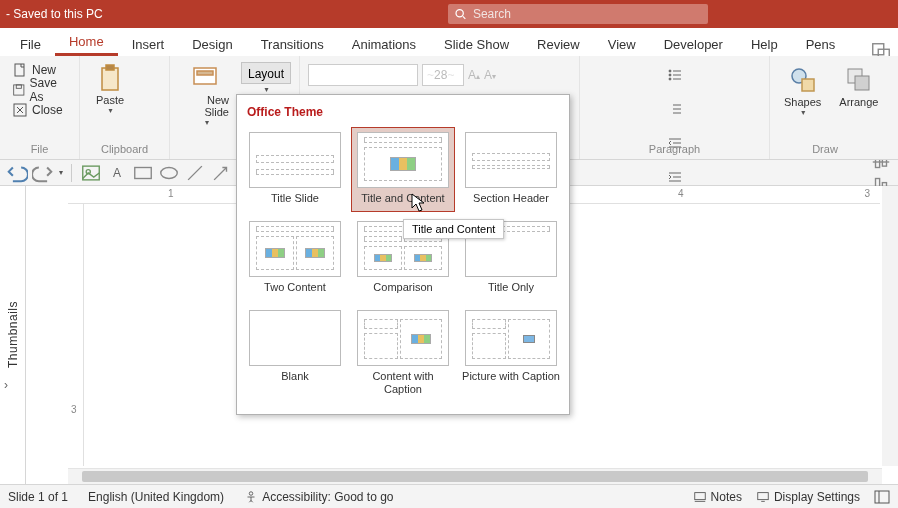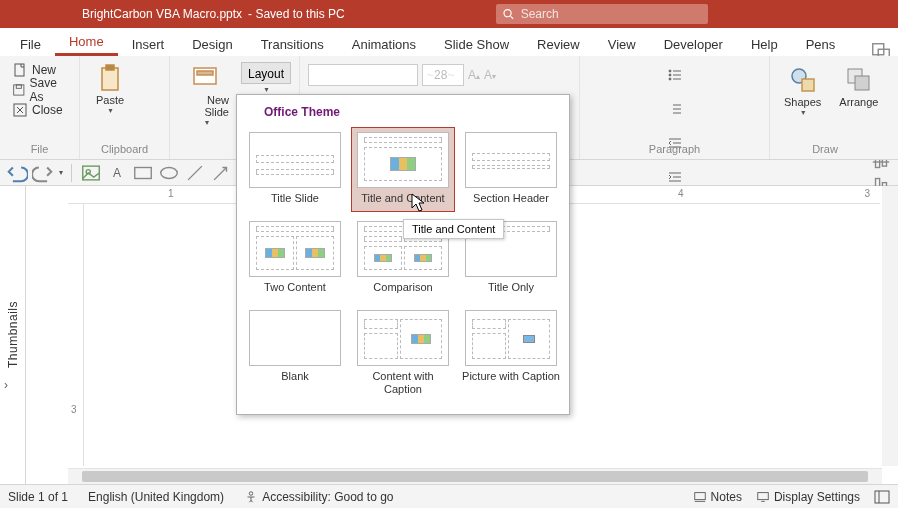--- a/index.html
+++ b/index.html
@@ -2,21 +2,21 @@
 <html><head>
 <meta charset="utf-8">
 <style>
 * { margin: 0; padding: 0; box-sizing: border-box; font-family: "Segoe UI", Arial, sans-serif; }
 body { width: 898px; height: 508px; background: #fff; overflow: hidden; position: relative; font-size: 12px; }
 
 
 .titlebar { height: 28px; background: #b63b2a; display: flex; align-items: center; color: #fff; }
 .titlebar .doctitle { padding-left: 82px; font-size: 12px; }
 .titlebar .savestate { padding-left: 6px; font-size: 12px; }
-.titlebar .search { margin-left: auto; margin-right: 190px; width: 212px; height: 20px; background: #d07a6e; border-radius: 2px; display: flex; align-items: center; padding: 0 6px; gap: 6px; color: #fff; }
+.titlebar .search { margin-left: auto; margin-right: 190px; width: 260px; height: 20px; background: #d07a6e; border-radius: 2px; display: flex; align-items: center; padding: 0 6px; gap: 6px; color: #fff; }
 .titlebar .search svg { width: 14px; height: 14px; }
 .titlebar .search input { border: none; background: transparent; color: #fff; font-size: 12px; outline: none; width: 100%; }
 .titlebar .search input::placeholder { color: #f1e4e1; }
 
 
 .ribbon-tabs { height: 28px; background: #fff; display: flex; align-items: flex-end; border-bottom: 0; padding-left: 6px; gap: 0; }
 .ribbon-tabs .tab { padding: 6px 14px 4px; font-size: 13px; color: #333; cursor: pointer; }
 .ribbon-tabs .tab.active { color: #b63b2a; border-bottom: 3px solid #b63b2a; font-weight: 400; }
 
 
@@ -53,21 +53,21 @@
 .scrollbar-h { position: absolute; left: 42px; right: 16px; bottom: 0; height: 16px; background: #f3f3f3; border-top: 1px solid #e4e4e4; }
 .scrollbar-h .thumb { position: absolute; left: 14px; right: 14px; top: 2px; bottom: 2px; background: #c9c9c9; border-radius: 2px; }
 
 
 .statusbar { position: absolute; bottom: 0; left: 0; right: 0; height: 24px; background: #f4f4f4; border-top: 1px solid #d6d6d6; display: flex; align-items: center; font-size: 12px; color: #333; padding: 0 8px; gap: 20px; }
 .statusbar .right { margin-left: auto; display: flex; gap: 14px; align-items: center; }
 .statusbar .sbtn { display: flex; align-items: center; gap: 4px; }
 
 
 .gallery { position: absolute; top: 94px; left: 236px; width: 334px; background: #fff; border: 1px solid #b1b1b1; box-shadow: 2px 2px 6px rgba(0,0,0,0.25); z-index: 50; padding-bottom: 12px; }
-.gallery .heading { font-size: 12px; font-weight: bold; padding: 10px 27px 8px; color: #701a75; }
+.gallery .heading { font-size: 12px; font-weight: bold; padding: 10px 10px 8px; color: #b91c1c; }
 .gallery .grid { display: grid; grid-template-columns: repeat(3, 1fr); gap: 4px 4px; padding: 0 6px; }
 .gallery .cell { display: flex; flex-direction: column; align-items: center; padding: 4px 0 6px; border: 1px solid transparent; cursor: pointer; }
 .gallery .cell.hover { background: #e4ccc6; border: 1px solid #b63b2a; }
 .gallery .thumb { width: 92px; height: 56px; background: #fff; border: 1px solid #bbb; position: relative; }
 .gallery .thumb .l-title { position: absolute; top: 8px; left: 6px; right: 6px; height: 8px; border: 1px dashed #bbb; }
 .gallery .thumb .l-sub { position: absolute; top: 34px; left: 6px; right: 6px; height: 6px; border: 1px dashed #bbb; }
 .gallery .thumb .l-full { position: absolute; top: 18px; left: 6px; right: 6px; bottom: 6px; border: 1px dashed #bbb; }
 .gallery .thumb .l-halfL { position: absolute; top: 18px; left: 6px; width: 38px; bottom: 6px; border: 1px dashed #bbb; }
 .gallery .thumb .l-halfR { position: absolute; top: 18px; right: 6px; width: 38px; bottom: 6px; border: 1px dashed #bbb; }
 .gallery .thumb .l-miniT-L { position: absolute; top: 18px; left: 6px; width: 38px; height: 6px; border: 1px dashed #bbb; }
@@ -88,21 +88,20 @@
 
 .gchev { font-size: 8px; color: #555; margin-left: 1px; }
 .fontgrp { display: flex; align-items: center; gap: 4px; }
 .fontgrp .selbox { width: 110px; height: 22px; border: 1px solid #ccc; background: #fff; display: flex; align-items: center; padding: 0 4px; color: #bbb; font-size: 12px; }
 .fontgrp .sizebox { width: 42px; height: 22px; border: 1px solid #ccc; background: #fff; display: flex; align-items: center; padding: 0 4px; color: #bbb; font-size: 12px; }
 </style>
 </head>
 <body>
 
 <div class="titlebar">
-  <span class="doctitle">BrightCarbon VBA Macro.pptx</span>
   <span class="savestate"> -  Saved to this PC</span>
   <div class="search">
     <svg viewBox="0 0 16 16" fill="none" stroke="currentColor" stroke-width="1.5">
         <circle cx="7" cy="7" r="4.5"></circle>
         <line x1="11" y1="11" x2="14" y2="14"></line>
       </svg>
     <input placeholder="Search" style="">
   </div>
 </div>
 

